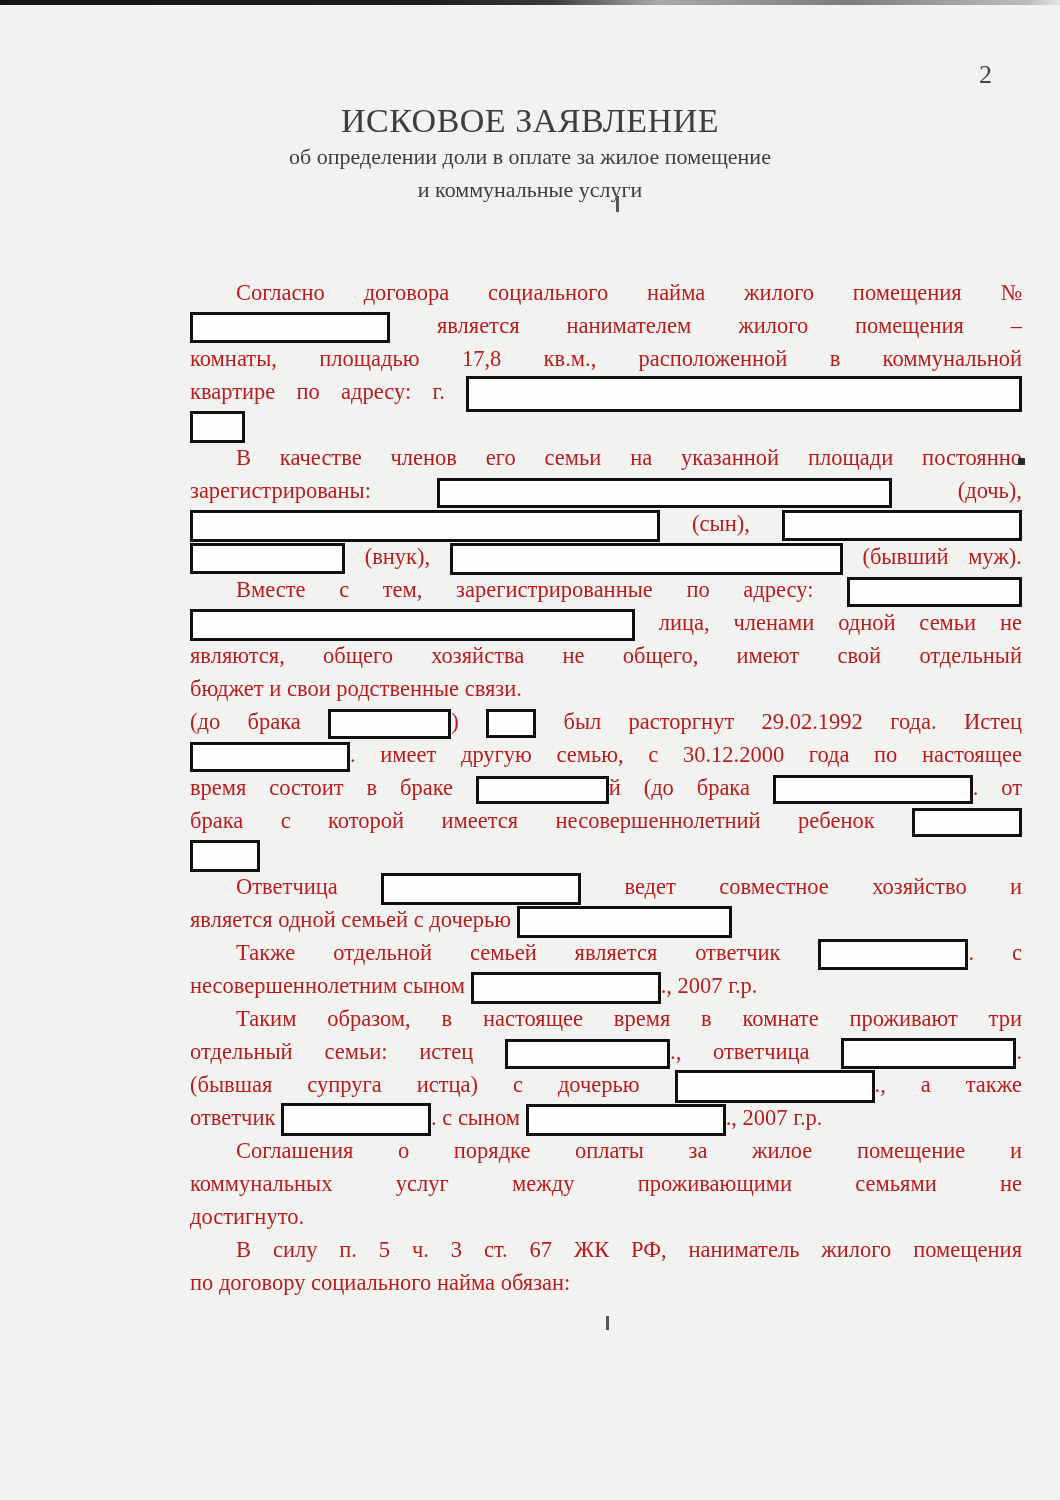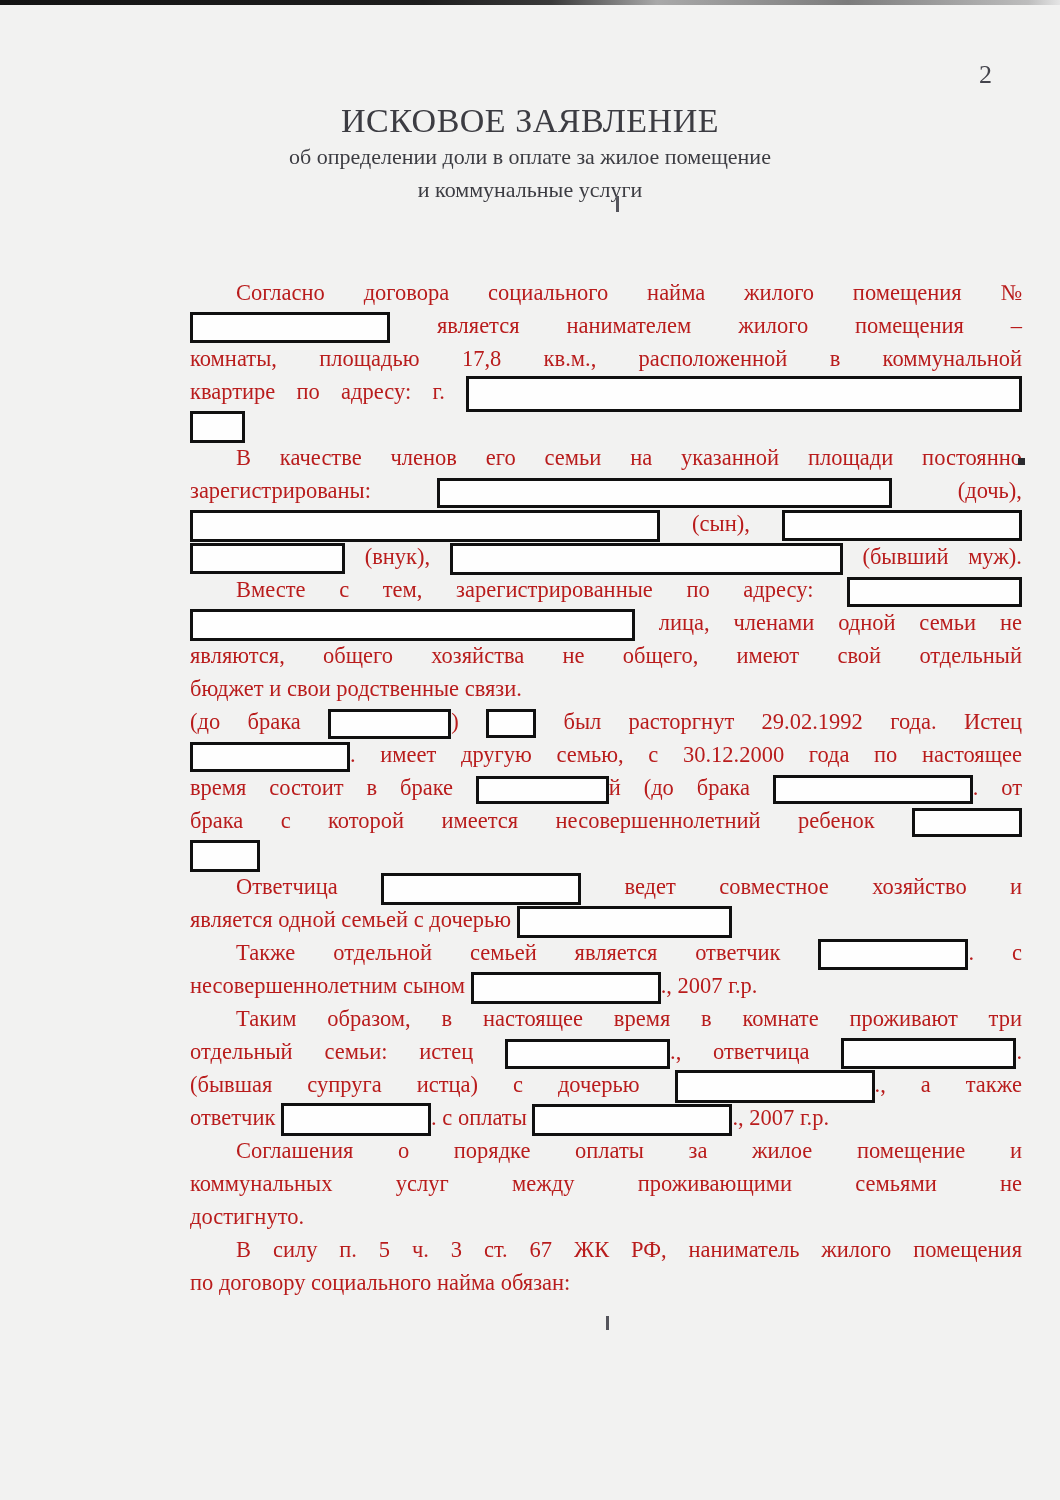--- a/index.html
+++ b/index.html
@@ -95,21 +95,21 @@
       <div class="line"><span>является одной семьей с дочерью </span><span class="redaction" style="width: 215px; height: 32px;"></span></div>
     </div>
     <div class="paragraph">
       <div class="line j indent"><span>Также отдельной семьей является ответчик </span><span class="redaction" style="width: 150px; height: 31px;"></span><span>. с</span></div>
       <div class="line"><span>несовершеннолетним сыном </span><span class="redaction" style="width: 190px; height: 32px;"></span><span>., 2007 г.р.</span></div>
     </div>
     <div class="paragraph">
       <div class="line j indent"><span>Таким образом, в настоящее время в комнате проживают три</span></div>
       <div class="line j"><span>отдельный семьи: истец </span><span class="redaction" style="width: 165px; height: 30px;"></span><span>., ответчица </span><span class="redaction" style="width: 175px; height: 31px;"></span><span>.</span></div>
       <div class="line j"><span>(бывшая супруга истца) с дочерью </span><span class="redaction" style="width: 200px; height: 33px;"></span><span>., а также</span></div>
-      <div class="line"><span>ответчик </span><span class="redaction" style="width: 150px; height: 33px;"></span><span>. с оплаты </span><span class="redaction" style="width: 200px; height: 32px;"></span><span>., 2007 г.р.</span></div>
+      <div class="line"><span>ответчик </span><span class="redaction" style="width: 150px; height: 33px;"></span><span>. с сыном </span><span class="redaction" style="width: 200px; height: 32px;"></span><span>., 2007 г.р.</span></div>
     </div>
     <div class="paragraph">
       <div class="line j indent"><span>Соглашения о порядке оплаты за жилое помещение и</span></div>
       <div class="line j"><span>коммунальных услуг между проживающими семьями не</span></div>
       <div class="line"><span>достигнуто.</span></div>
     </div>
     <div class="paragraph">
       <div class="line j indent"><span>В силу п. 5 ч. 3 ст. 67 ЖК РФ, наниматель жилого помещения</span></div>
       <div class="line"><span>по договору социального найма обязан:</span></div>
     </div>

